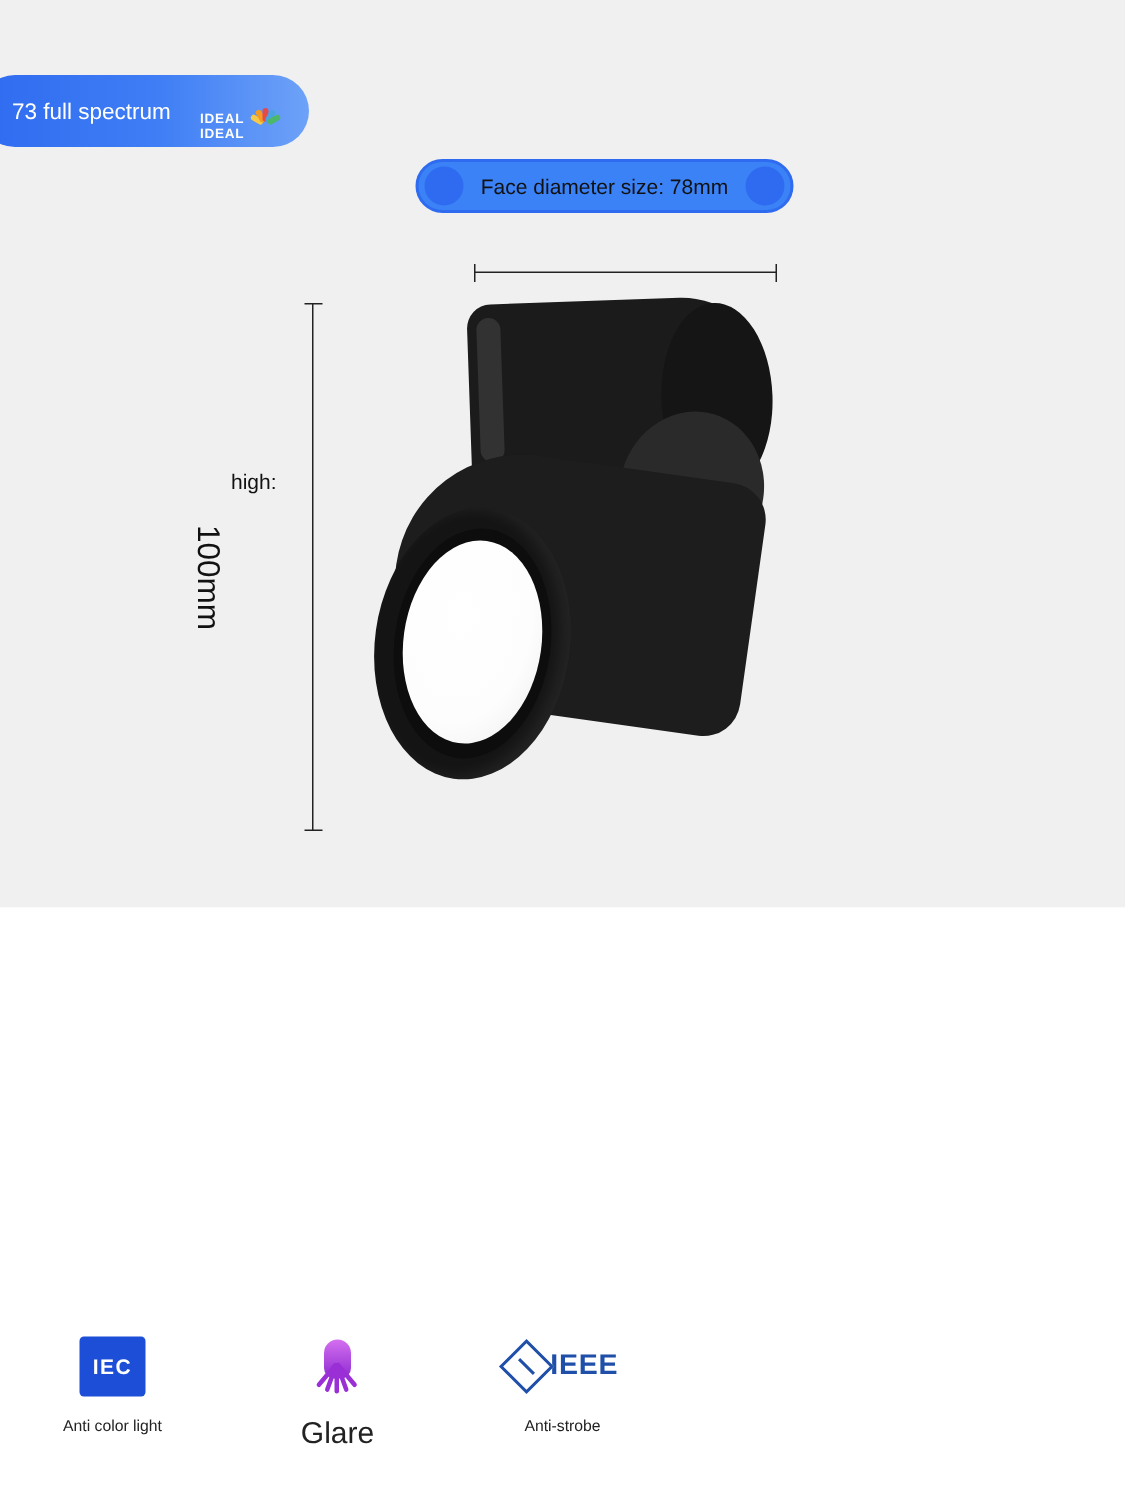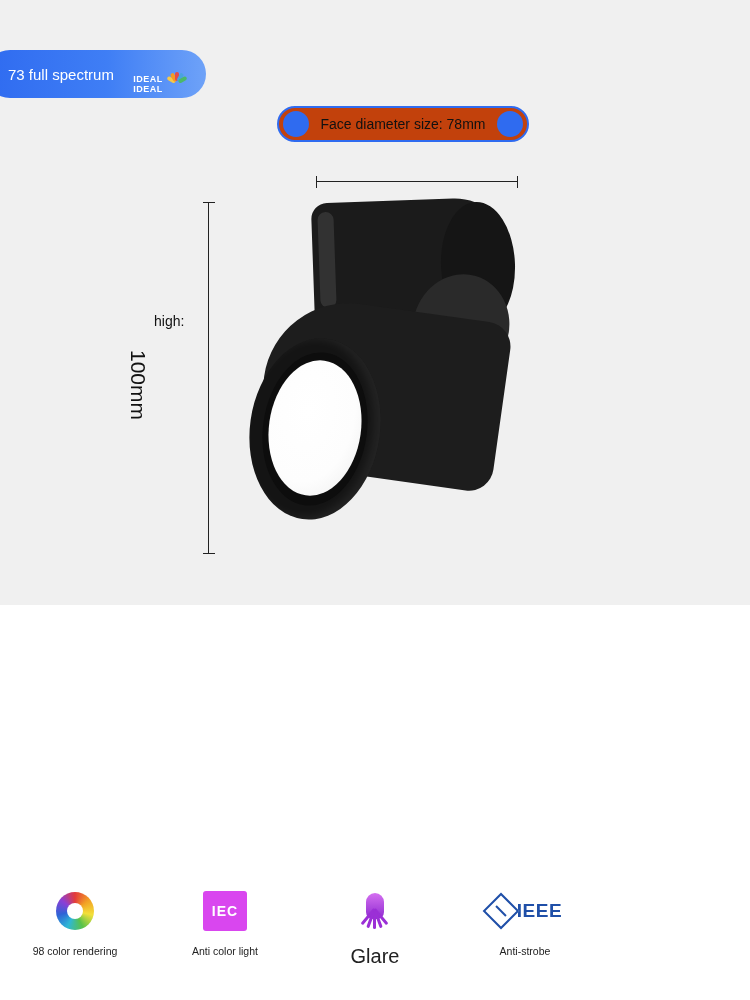--- a/index.html
+++ b/index.html
@@ -50,21 +50,21 @@
     position: absolute; left: 10px; top: 0;
     width: 4px; height: 9px; border-radius: 2px;
     transform-origin: 2px 11px;
     display: block;
   }
 
   
   .face-pill {
     position: absolute; left: 277px; top: 106px;
     width: 252px; height: 36px;
-    background: #c2410c;
+    background: #3b82f6;
     border: 2px solid #2f6bf0;
     border-radius: 18px;
     display: flex; align-items: center; justify-content: center;
     font-size: 14px; color: #111;
   }
   .face-pill::before, .face-pill::after {
     content: ""; position: absolute; top: 3px;
     width: 26px; height: 26px; border-radius: 50%;
     background: #2f6bf0;
   }
@@ -197,21 +197,21 @@
     width: 38px; height: 38px; border-radius: 50%;
     background: conic-gradient(#e33b3b, #f2a024, #f3e03a, #58c24a, #2fb7d6, #2f63d6, #8b3fd6, #e33b3b);
     position: relative;
   }
   .wheel::after {
     content:""; position:absolute; left:11px; top:11px; width:16px; height:16px;
     border-radius:50%; background:#fff;
   }
   
   .iec {
-    width: 44px; height: 40px; background: #d946ef;
+    width: 44px; height: 40px; background: #1d4ed8;
     display: flex; align-items: center; justify-content: center;
     border-radius: 3px;
   }
   .iec span { color: #fff; font-size: 14px; font-weight: bold; letter-spacing: 1px; }
   
   .glare-ico { position: relative; width: 52px; height: 48px; }
   .glare-ico .bulb {
     position: absolute; left: 17px; top: 6px; width: 18px; height: 26px;
     background: linear-gradient(180deg,#d46ff0,#8e2bd0);
     border-radius: 9px 9px 7px 7px;
@@ -292,26 +292,20 @@
     
 
     
 
     
   </div>
 
   <div class="features">
 
 
-    <div class="feature">
-      <div class="feature-icon">
-        <span class="wheel"></span>
-      </div>
-      <div class="feature-label">98 color rendering</div>
-    </div>
 
     <div class="feature">
       <div class="feature-icon">
         <span class="iec">
             <span>IEC</span>
           </span>
       </div>
       <div class="feature-label">Anti color light</div>
     </div>
 

